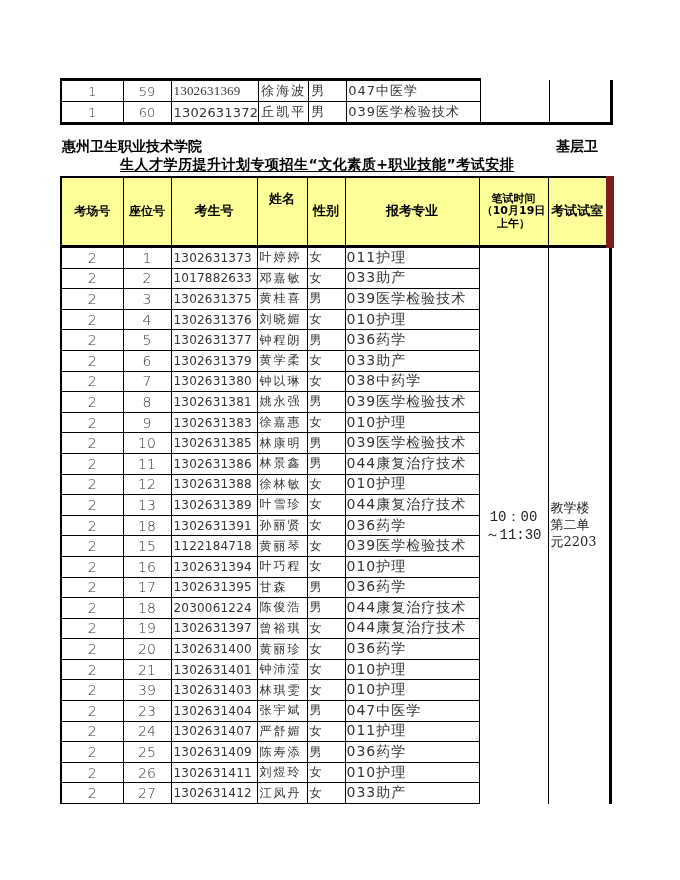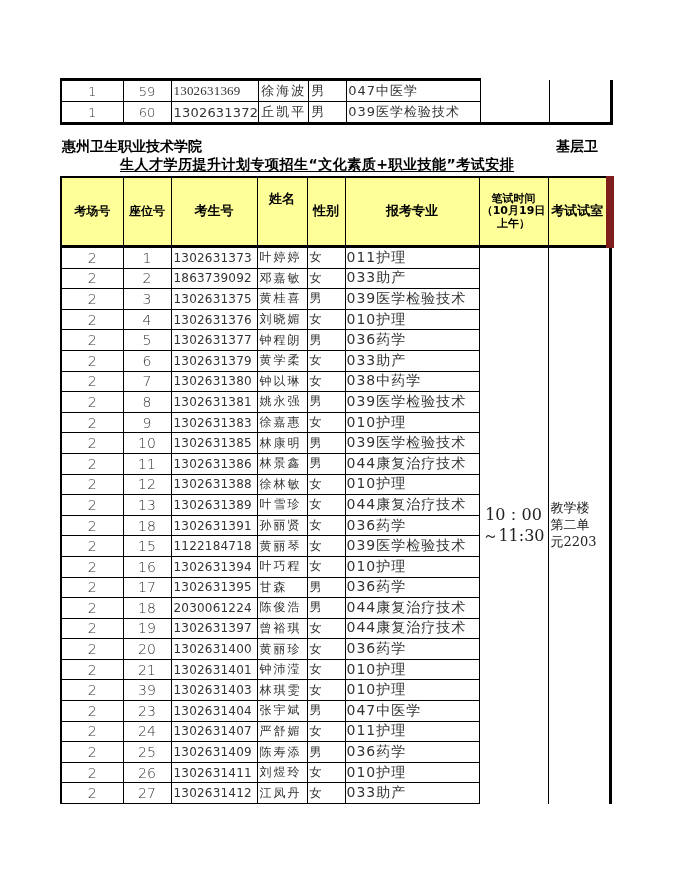--- a/index.html
+++ b/index.html
@@ -35,21 +35,21 @@
     border: 1px solid #000; border-bottom: 3px solid #000; border-top: 2px solid #000;
     white-space: normal; line-height: 1.15;
   }
   #main-table .hdr .big { font-size: 12px; }
   #main-table .hdr .small { font-size: 11px; }
   #main-table .row td { height: 19.6px; border: 1px solid #000; }
   .merged {
     vertical-align: middle; text-align: center; white-space: normal !important;
     font-family: "DejaVu Serif", "Liberation Serif", serif; color: #222;
   }
-  .merged-time { font-size: 16px; line-height: 1.3; }
+  .merged-time { font-size: 14px; line-height: 1.3; font-family: Liberation Mono, monospace; }
   .merged-room { font-size: 13px; line-height: 1.3; text-align: left !important; padding-left: 2px !important; }
 </style>
 </head>
 <body>
 
 <table id="top-table">
   <colgroup>
     <col class="c1">
       <col class="c2">
       <col class="c3">
@@ -128,21 +128,21 @@
         </td>
         <td rowspan="27" class="merged merged-room" style="border-right:3px solid #000;border-bottom:none;">
           <div>教学楼</div>
           <div>第二单</div>
           <div>元2203</div>
         </td>
       </tr>
       <tr class="row">
         <td class="cell-num" style="border-left:2px solid #000;">2</td>
         <td class="cell-num">2</td>
-        <td class="cell-id">1863739092</td>
+        <td class="cell-id">1017882633</td>
         <td class="cell-name">邓嘉敏</td>
         <td class="cell-gender">女</td>
         <td class="cell-major">033助产</td>
       </tr>
       <tr class="row">
         <td class="cell-num" style="border-left:2px solid #000;">2</td>
         <td class="cell-num">3</td>
         <td class="cell-id">1302631375</td>
         <td class="cell-name">黄桂喜</td>
         <td class="cell-gender">男</td>

